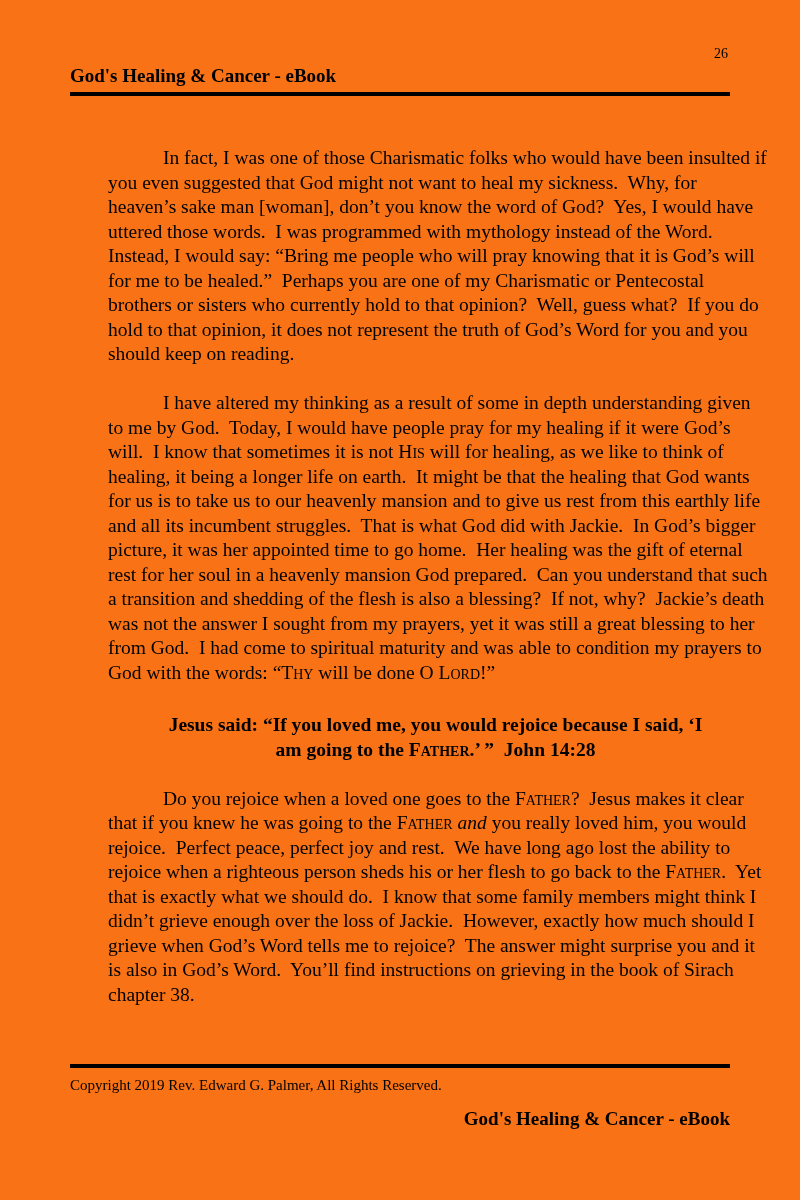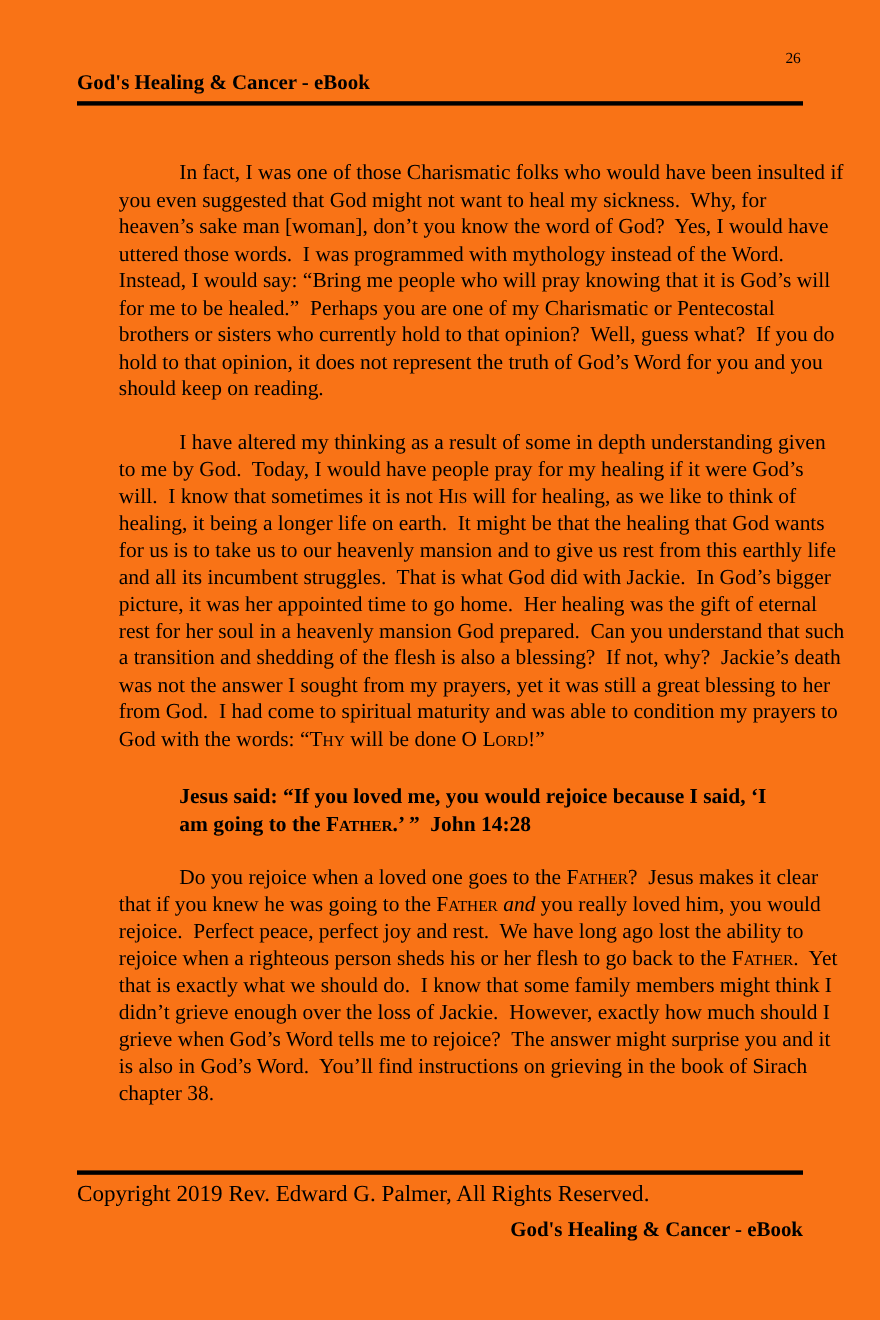--- a/index.html
+++ b/index.html
@@ -37,30 +37,31 @@
     white-space: pre-wrap;
     margin-bottom: 24.5px;
   }
   .para.quote {
     text-indent: 0;
     margin-left: 55px;
     width: 545px;
     font-weight: bold;
     margin-top: 28px;
     margin-bottom: 24.5px;
+    text-align: center;
   }
   .sc { font-variant: small-caps; }
   .it { font-style: italic; text-align: right; }
 
   .footer {
     position: absolute; top: 1064px; left: 70px; width: 660px;
   }
   .footer-rule { height: 4px; background: #000000; width: 660px; }
   .copyright {
-    margin-top: 8px; font-size: 21px; line-height: 19px;
+    margin-top: 8px; font-size: 15px; line-height: 19px;
   }
   .footer-title {
     margin-top: 12px; text-align: right;
     font-size: 19px; font-weight: bold; line-height: 24px;
   }
 </style>
 </head>
 <body>
 
 <div class="sheet">

